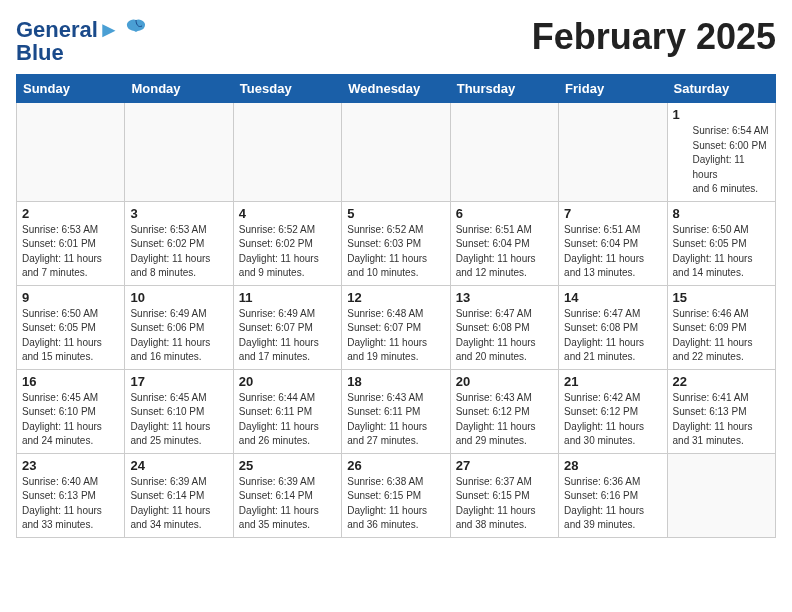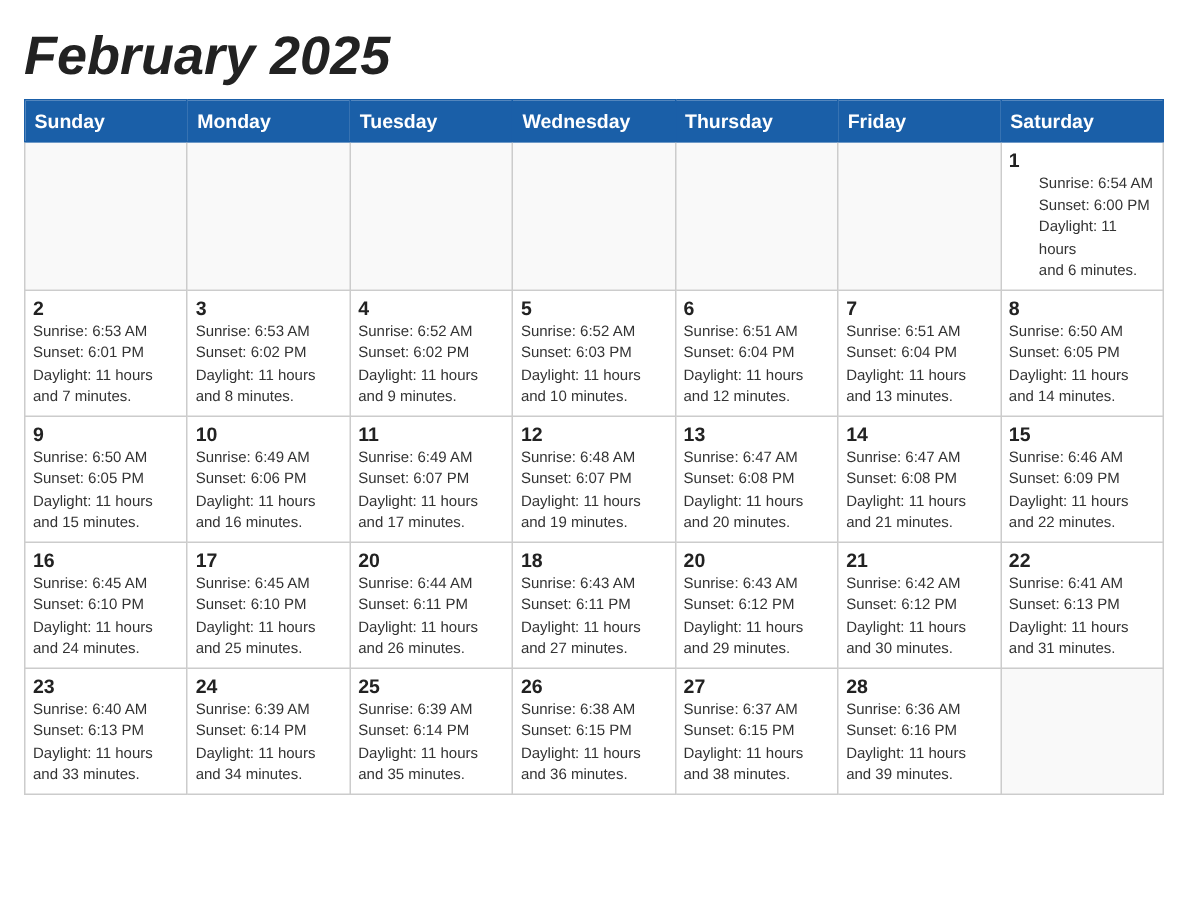--- a/index.html
+++ b/index.html
@@ -25,21 +25,20 @@
       font-size: 22px;
       font-weight: bold;
       color: #1a4a8a;
       line-height: 1;
     }
     .logo-text span {
       color: #4a9fd4;
     }
     .title-area {
       text-align: left;
-      font-style: italic;
     }
     .calendar-title {
       font-size: 36px;
       font-weight: bold;
       color: #222;
     }
     .calendar-subtitle {
       font-size: 16px;
       color: #444;
     }
@@ -81,20 +80,30 @@
     .day-info {
       font-size: 10px;
       color: #333;
       line-height: 1.45;
     }
   </style>
 </head>
 <body>
 
 <div class="header-area">
+  <div class="logo">
+    <div style="display:flex;align-items:center;">
+      <span class="logo-text">General<span>►</span></span>
+      <svg width="28" height="28" viewBox="0 0 28 28" style="margin-left:2px;">
+        <path d="M14 4 C18 2 26 6 22 12 C20 15 16 14 14 16 C12 14 8 15 6 12 C2 6 10 2 14 4Z" fill="#4a9fd4"></path>
+        <path d="M14 4 C14 8 16 12 20 10" fill="none" stroke="#1a4a8a" stroke-width="1"></path>
+      </svg>
+    </div>
+    <span style="font-size:22px;font-weight:bold;color:#1a4a8a;margin-top:-4px;">Blue</span>
+  </div>
   <div class="title-area">
     <div class="calendar-title">February 2025</div>
   </div>
 </div>
 
 <table class="calendar">
   <thead>
     <tr>
     <th>Sunday</th>
         <th>Monday</th>

